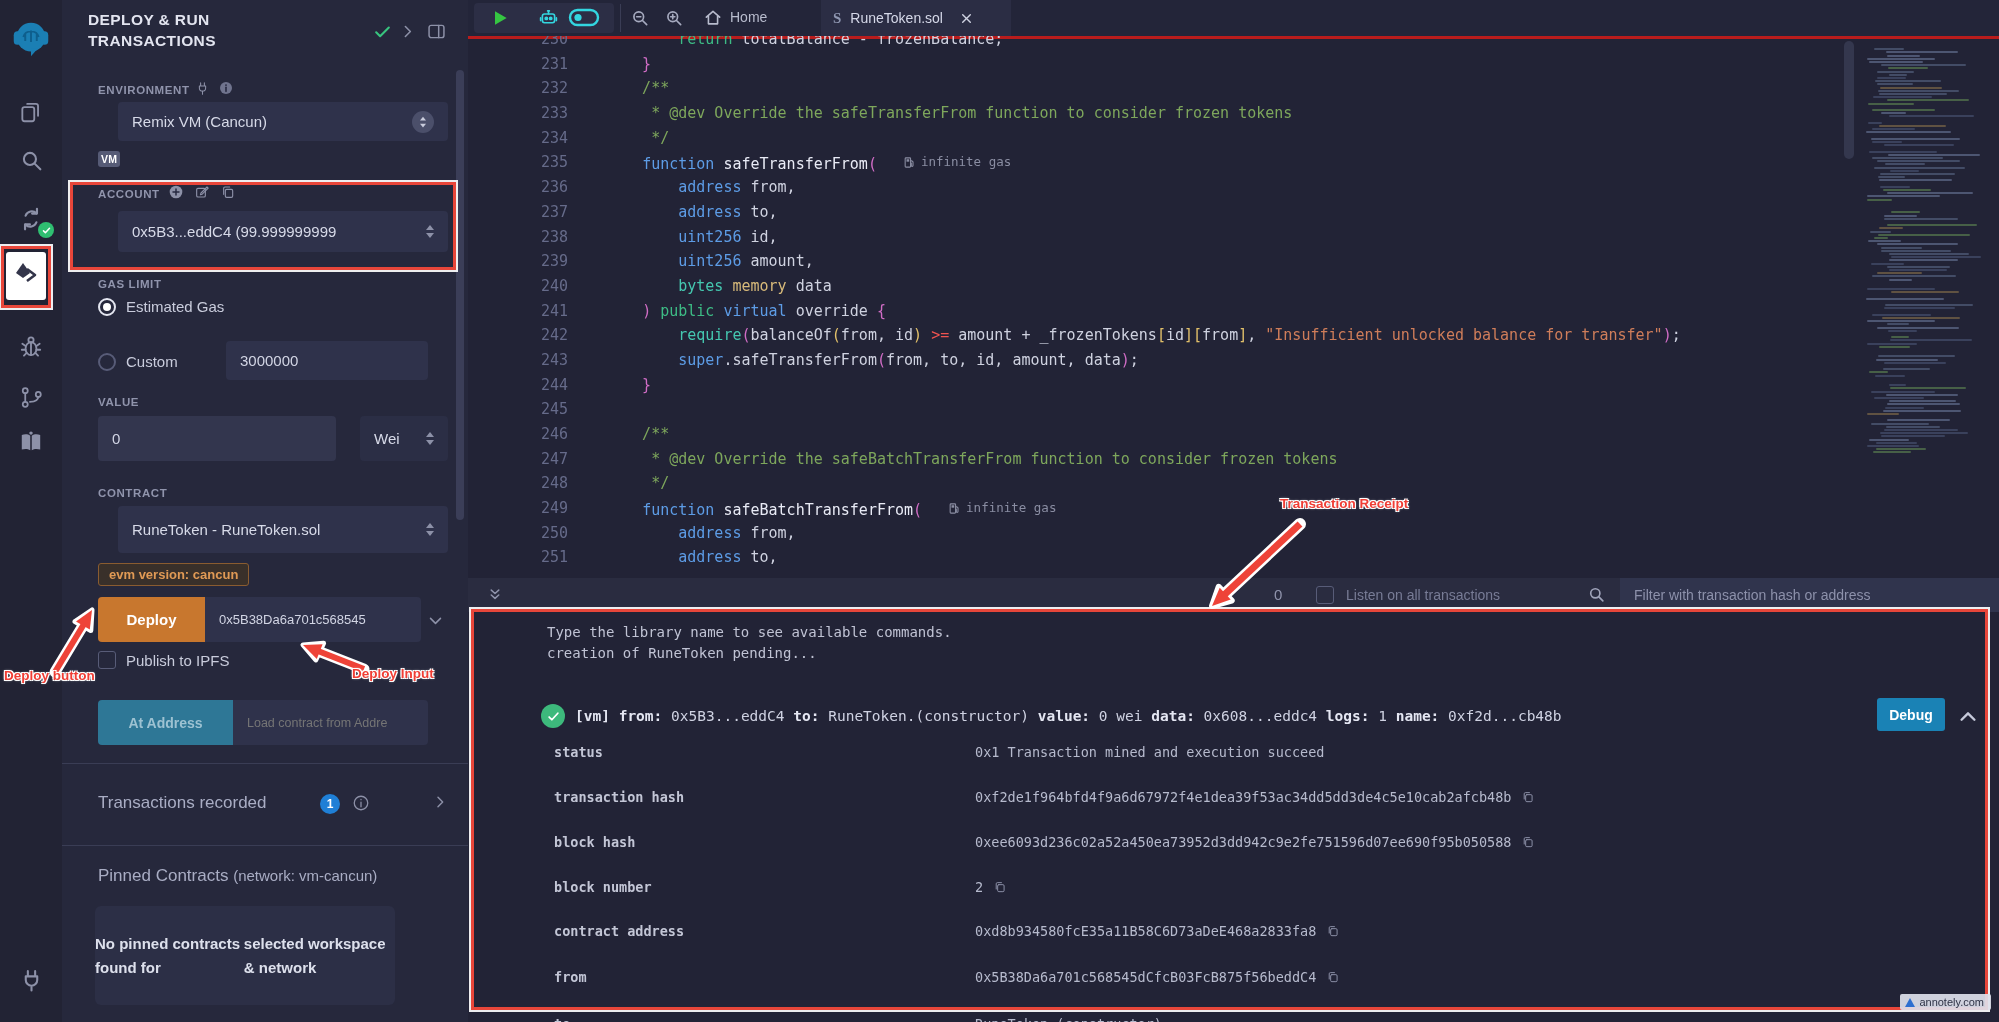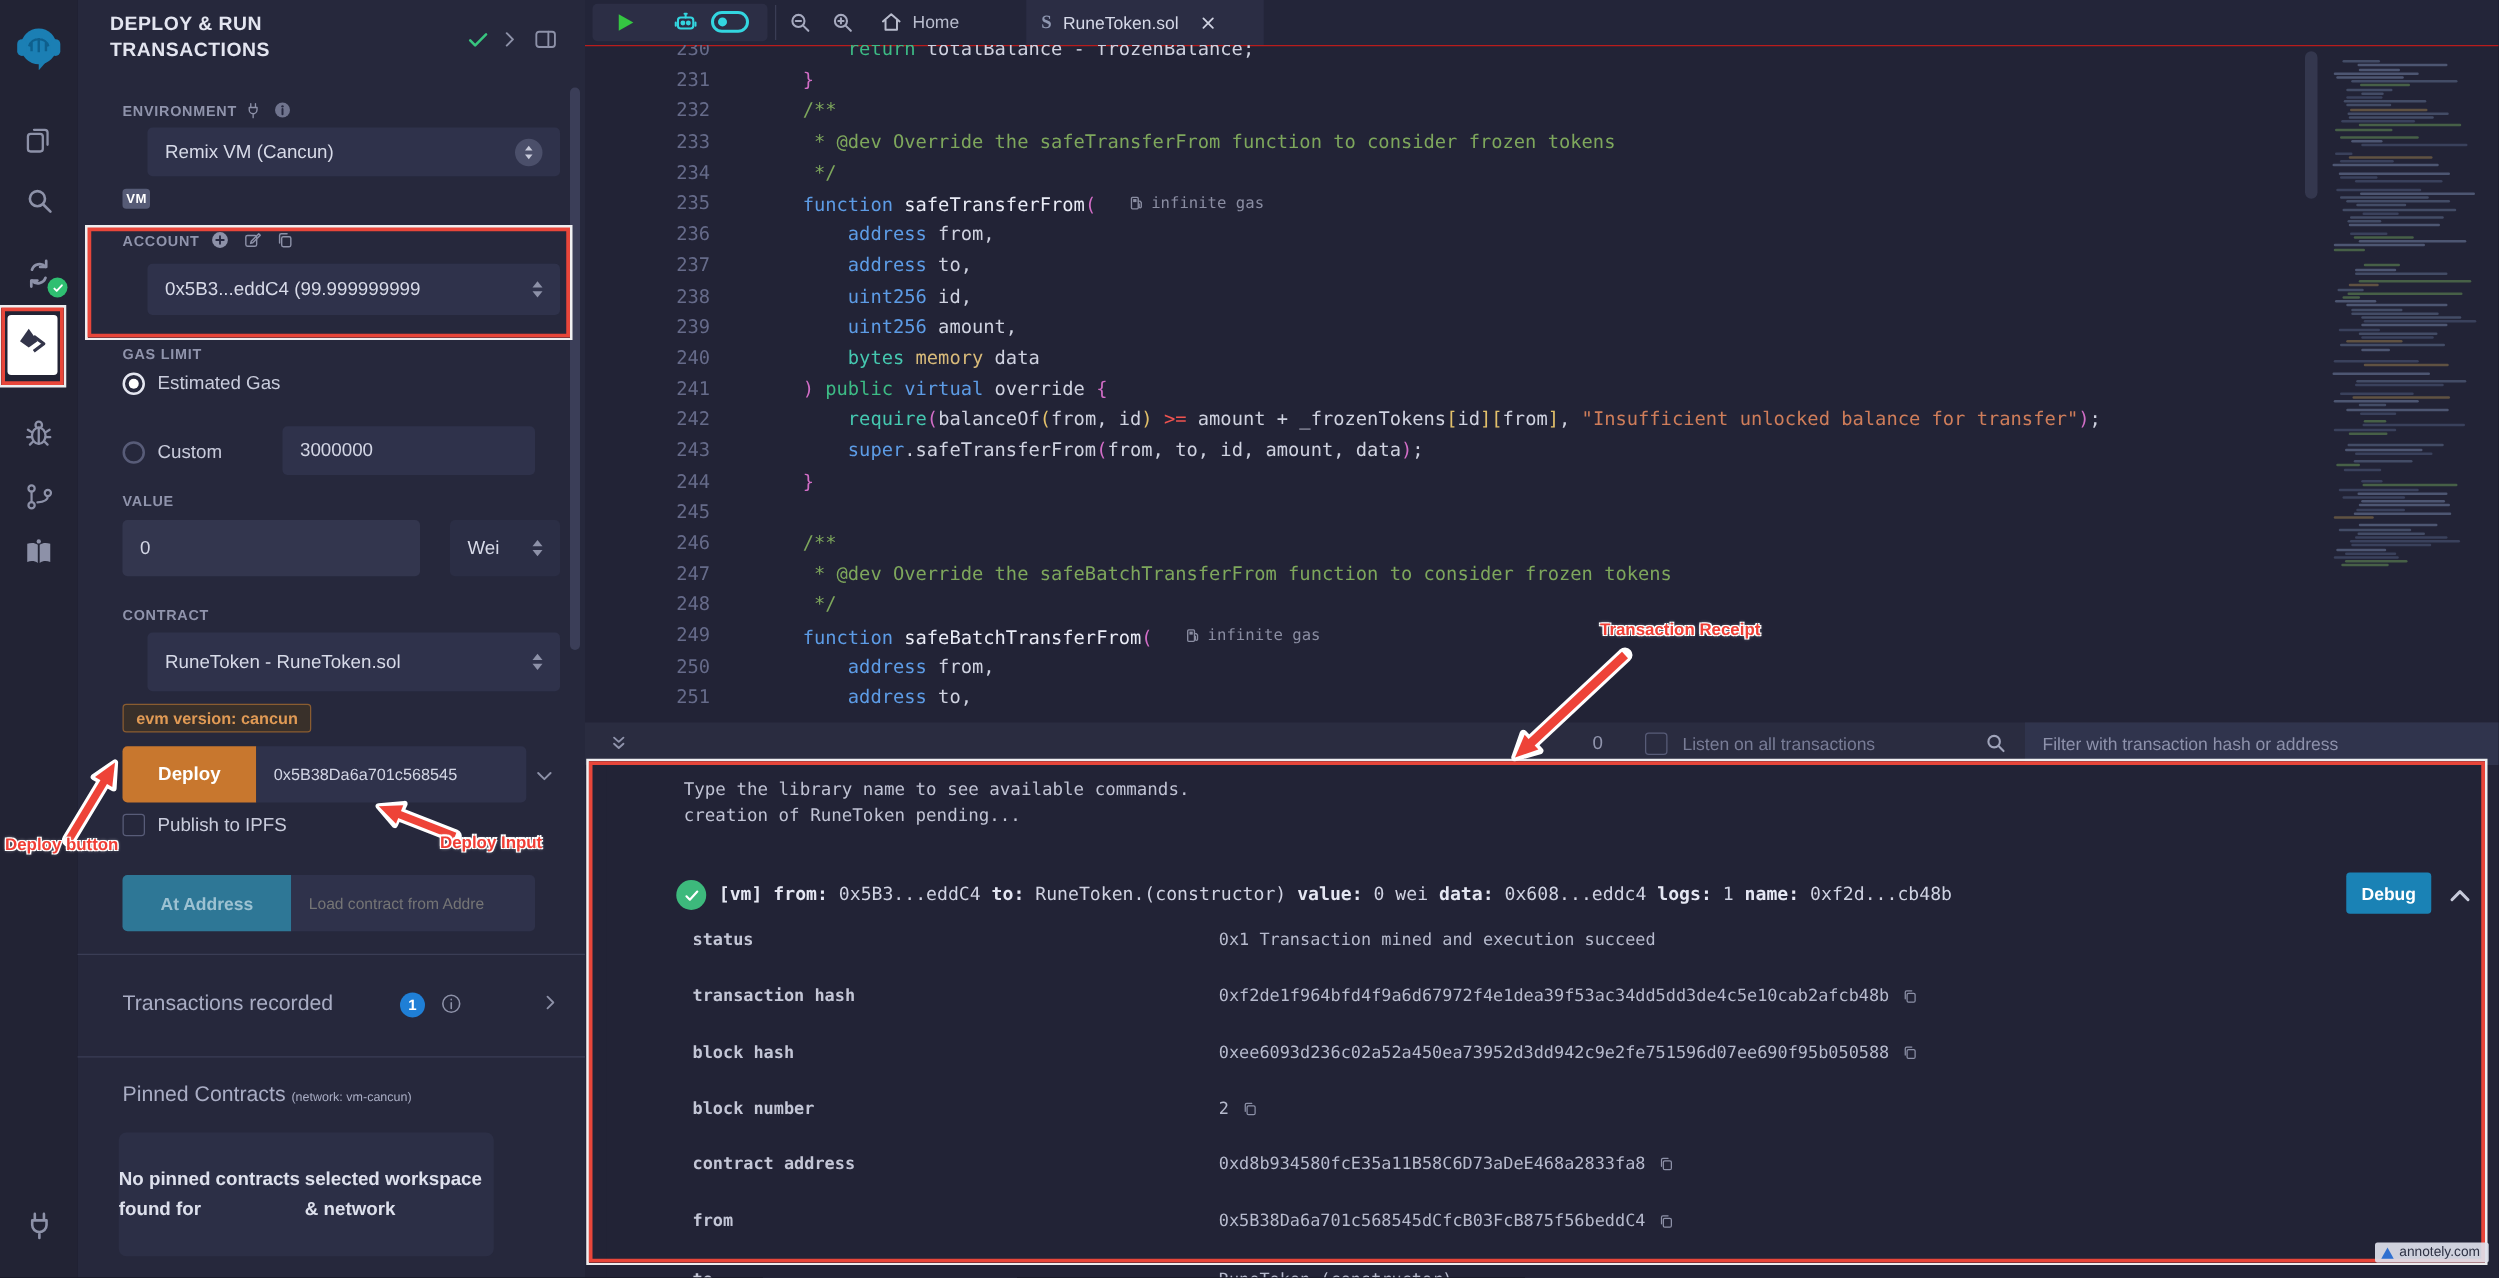--- a/index.html
+++ b/index.html
@@ -34,21 +34,21 @@
   .circle-stepper .tri-down{border-top-color:#c9ccdc;transform:scale(.75);}
   .radio{width:18px;height:18px;border-radius:50%;border:2px solid #585c78;box-sizing:border-box;
        display:inline-flex;align-items:center;justify-content:center;cursor:pointer;}
   .radio.sel{border-color:#e4e6f0;}
   .radio.sel::after{content:"";width:8px;height:8px;border-radius:50%;background:#fff;}
   .checkbox{width:18px;height:18px;border:1.5px solid #585c78;border-radius:3px;box-sizing:border-box;
        background:transparent;cursor:pointer;}
   .divider{position:absolute;left:0;width:406px;height:1px;background:#3a3d55;}
   
   #main{left:468px;top:0;width:1531px;height:1022px;background:#222336;}
-  #strip{left:0;top:0;width:1531px;height:36px;background:#232539;border-bottom:1px solid #b91c1c;}
+  #strip{left:0;top:0;width:1531px;height:36px;background:#232539;border-bottom:3px solid #b91c1c;}
   #tool-group{left:6px;top:3px;width:140px;height:30px;background:#2c2e45;border-radius:4px;}
   .strip-sep{position:absolute;left:152px;top:4px;width:1px;height:28px;background:#3a3d55;}
   #tab{left:353px;top:0;width:190px;height:36px;background:#2b2d44;display:flex;align-items:center;
        padding:0 12px;box-sizing:border-box;gap:9px;cursor:pointer;}
   #tab .s-glyph{font-weight:bold;font-size:15px;color:#8e96b0;font-family:"Liberation Serif",serif;}
   #tab .tab-label{font-size:14px;color:#d5d8e8;}
   
   #editor-body{left:0;top:36px;width:1531px;height:542px;overflow:hidden;cursor:text;}
   #lines{position:absolute;left:0;top:-9px;width:1380px;}
   .cl{display:flex;height:24.7px;line-height:24.7px;white-space:pre;
@@ -299,21 +299,21 @@
     <div class="abs" style="left:370px;top:793px;">
       <svg class="ic" width="16" height="18" viewBox="0 0 24 24" style="stroke-width:2.2">
           <path d="M9 5l7 7-7 7"></path>
         </svg>
       </div>
 
     <div class="divider" style="top:845px;"></div>
 
     <div class="abs" style="left:36px;top:866px;font-size:17px;color:#a9adc4;">
       <span>Pinned Contracts</span>
-      <span style="font-size:10px;">(network: vm-cancun)</span>
+      <span style="font-size:15px;">(network: vm-cancun)</span>
     </div>
     <div class="abs" style="left:33px;top:906px;width:300px;height:99px;background:#2c2f46;border-radius:6px;display:flex;flex-direction:row;align-items:center;justify-content:center;font-size:15px;font-weight:bold;color:#dde0ec;line-height:24px;">
       <div>No pinned contracts found for</div>
       <div>selected workspace &amp; network</div>
     </div>
 
     <div class="abs" style="left:394px;top:70px;width:8px;height:450px;background:#3b3e58;border-radius:4px;"></div>
   </div>
 
   <div id="main" class="abs">

